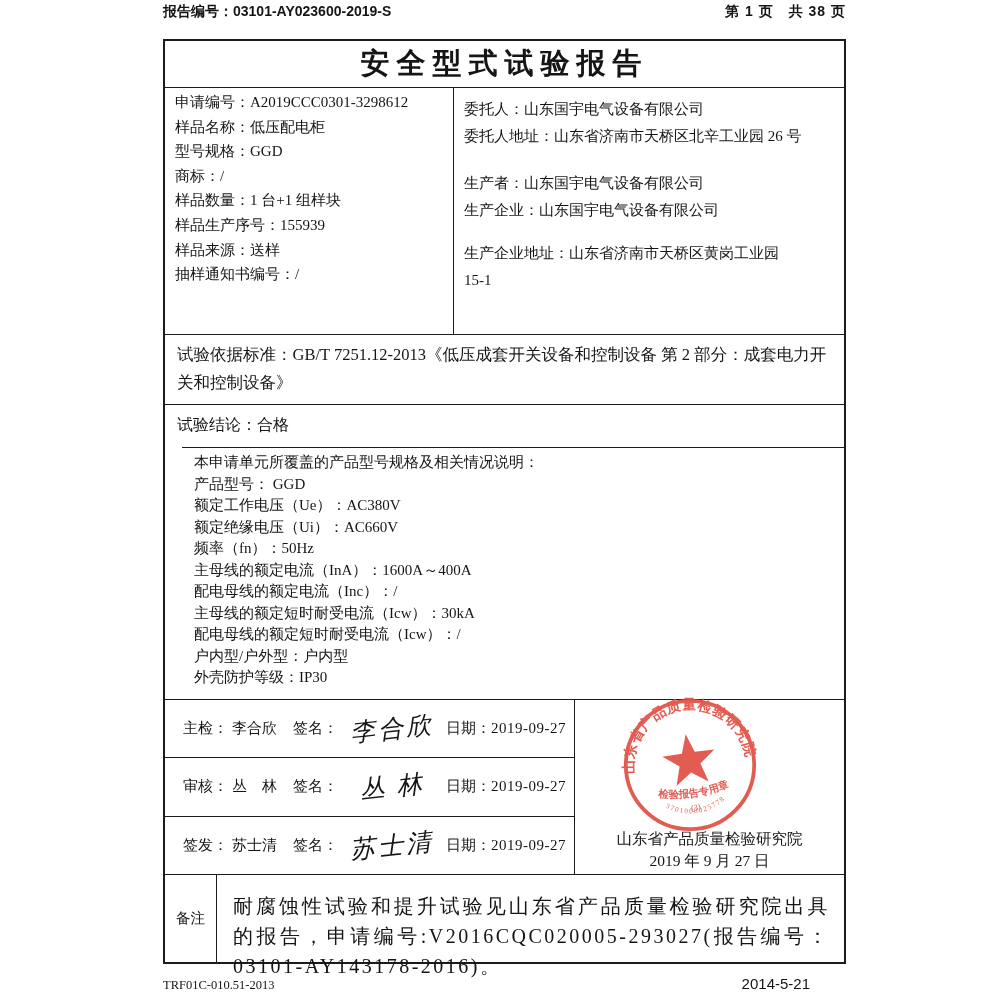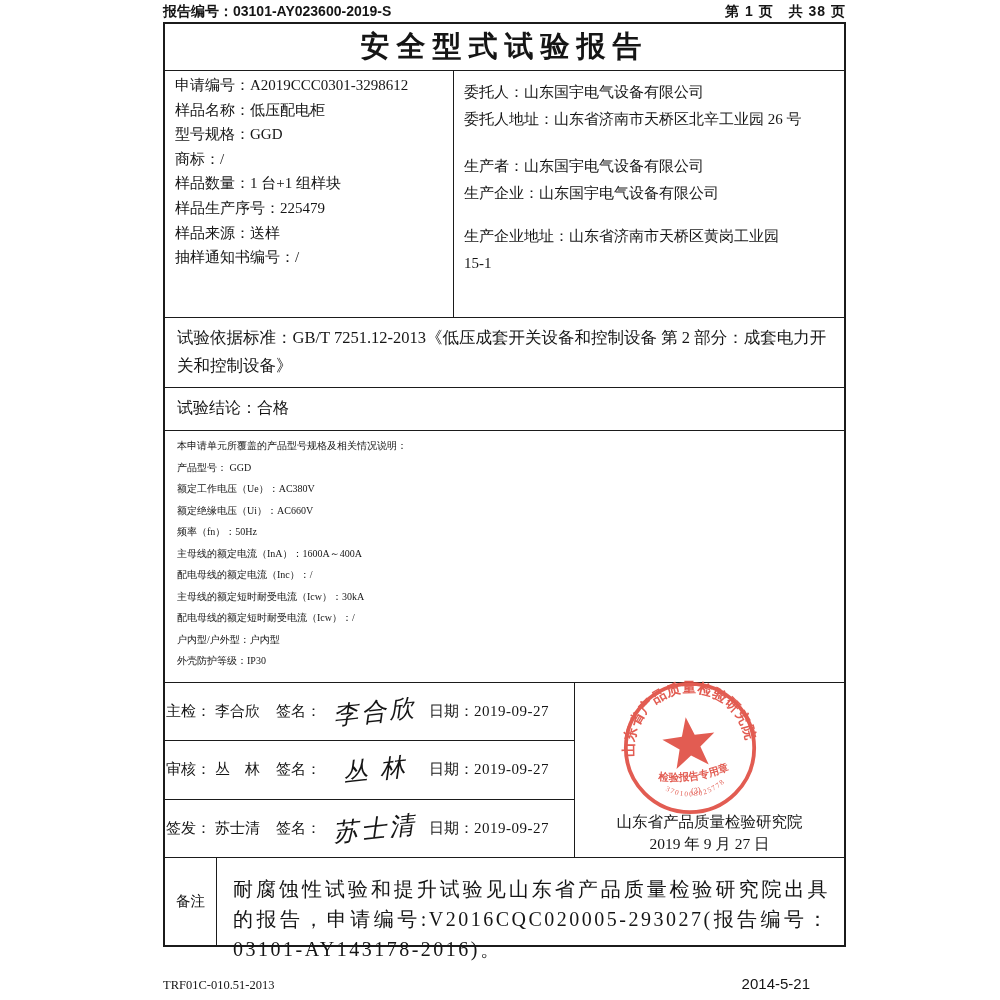--- a/index.html
+++ b/index.html
@@ -4,21 +4,21 @@
 <style>
   * { margin:0; padding:0; box-sizing:border-box; }
   html,body { width:1000px; height:1000px; background:#ffffff; }
   body { font-family:"Liberation Serif","DejaVu Serif",serif; color:#151515; position:relative; }
 
   .doc-header { position:absolute; left:163px; top:3px; width:683px; display:flex;
     justify-content:space-between; font-family:"Liberation Sans","DejaVu Sans",sans-serif;
     font-weight:bold; font-size:14px; }
   .doc-header .right { letter-spacing:1px;text-align:right; }
 
-  .report-table { position:absolute; left:163px; top:22px; width:683px;
+  .report-table { position:absolute; left:163px; top:39px; width:683px;
     border:2px solid #1b1b1b; background:#fff; }
   .row { border-top:1px solid #1b1b1b; position:relative; }
   .row:first-child { border-top:none; }
 
   .title-row { height:46px; display:flex; align-items:center; justify-content:center; }
   .title-row h1 { font-size:29px; font-weight:700; letter-spacing:7px; }
 
   .info-row { height:247px; display:flex; }
   .info-left { width:289px; border-right:1px solid #1b1b1b; padding:2px 0 0 10px;
     font-size:15px; }
@@ -27,26 +27,26 @@
   .info-right p { line-height:27px; }
   .info-right p:nth-child(3) { margin-top:20px; }
   .info-right p:nth-child(5) { margin-top:16px; }
   .info-right p:nth-child(7) { text-align:center; padding-right:60px; }
 
   .standard-row { height:70px; padding:6px 12px 0 12px; font-size:16.5px; }
   .standard-row p { line-height:28px; }
 
   .conclusion-row { height:43px; padding:10px 12px 0 12px; font-size:16px; }
 
-  .specs-row { height:252px; padding:4px 12px 0 12px; font-size:10px; }
+  .specs-row { height:252px; padding:4px 12px 0 12px; font-size:15px;margin-left:17px; }
   .specs-row p { line-height:21.5px; }
 
   .sign-seal-row { height:175px; display:flex; }
   .sign-col { width:410px; display:flex; flex-direction:column; border-right:1px solid #1b1b1b; }
-  .sign-row { flex:1; display:flex; align-items:center; padding-left:1px; font-size:15px; }
+  .sign-row { flex:1; display:flex; align-items:center; padding-left:18px; font-size:15px; }
   .sign-row + .sign-row { border-top:1px solid #1b1b1b; }
   .sign-row .name { margin-left:4px; }
   .sign-row .lbl-sign { margin-left:16px; }
   .sig { display:inline-block; font-size:25px; font-style:italic; transform:rotate(-6deg);
     min-width:108px; text-align:center; letter-spacing:3px; }
   .sign-row .date-val { letter-spacing:0.5px; }
 
   .seal-cell { flex:1; position:relative; }
   .seal-svg { position:absolute; left:46px; top:-4px; width:138px; height:138px;
     color:#e04f44; opacity:0.92; }
@@ -79,21 +79,21 @@
     <h1>安全型式试验报告</h1>
   </div>
 
   <div class="row info-row">
     <div class="info-left">
       <p>申请编号：A2019CCC0301-3298612</p>
       <p>样品名称：低压配电柜</p>
       <p>型号规格：GGD</p>
       <p>商标：/</p>
       <p>样品数量：1 台+1 组样块</p>
-      <p>样品生产序号：225479</p>
+      <p>样品生产序号：155939</p>
       <p>样品来源：送样</p>
       <p>抽样通知书编号：/</p>
     </div>
     <div class="info-right">
       <p>委托人：山东国宇电气设备有限公司</p>
       <p>委托人地址：山东省济南市天桥区北辛工业园 26 号</p>
       <p>生产者：山东国宇电气设备有限公司</p>
       <p>生产企业：山东国宇电气设备有限公司</p>
       <p>生产企业地址：山东省济南市天桥区黄岗工业园</p>
       <p>15-1</p>

